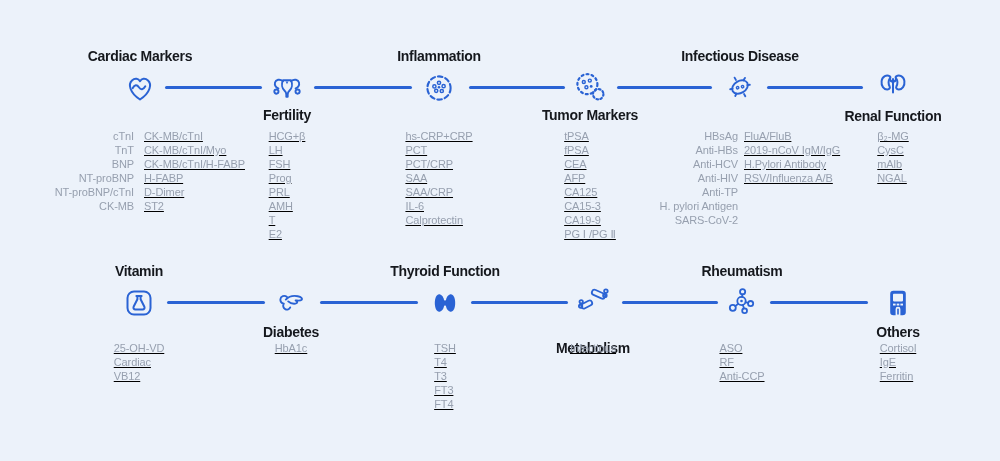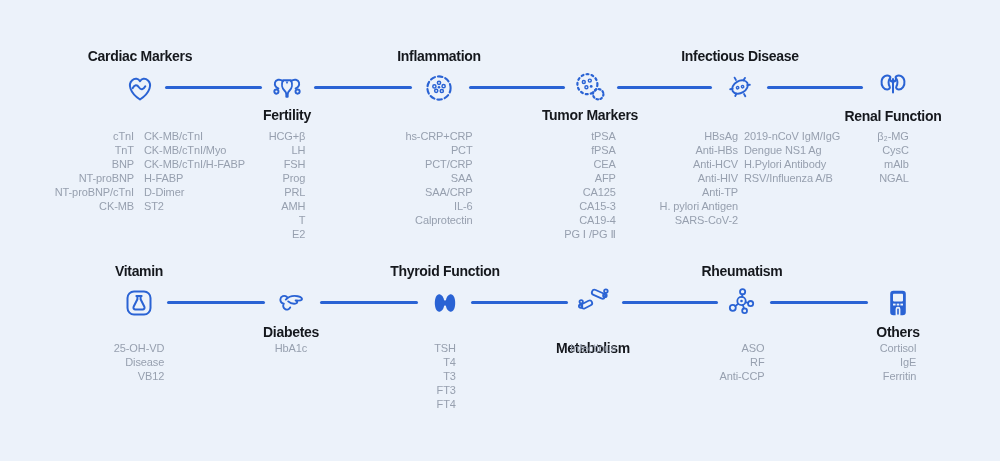--- a/index.html
+++ b/index.html
@@ -21,23 +21,23 @@
   }
   .icon svg { display:block; }
   .title {
     position:absolute; transform:translateX(-50%);
     font-size:14px; font-weight:bold; letter-spacing:-0.3px;
     color:#15181d; white-space:nowrap; margin:0;
   }
   .list {
     position:absolute;
   }
-  .list.centered { transform:translateX(-50%); text-align:right; }
+  .list.centered { transform:translateX(-50%); text-align:left;text-decoration:underline; }
   .list.align-right { text-align:right; }
-  .list.align-left { text-align:left; }
+  .list.align-left { text-align:left;text-decoration:underline; }
   .list-item {
     font-size:11px; line-height:14px; letter-spacing:-0.1px;
     color:#97a0af; white-space:nowrap;
   }
 </style>
 </head>
 <body>
 
 <div class="canvas">
 
@@ -139,21 +139,21 @@
       </svg>
     </div>
     <h2 class="title" style="left:590px;top:107px">Tumor Markers</h2>
     <div class="list centered" style="left:590px;top:129px">
         <div class="list-item">tPSA</div>
         <div class="list-item">fPSA</div>
         <div class="list-item">CEA</div>
         <div class="list-item">AFP</div>
         <div class="list-item">CA125</div>
         <div class="list-item">CA15-3</div>
-        <div class="list-item">CA19-4</div>
+        <div class="list-item">CA19-9</div>
         <div class="list-item">PG Ⅰ /PG Ⅱ</div>
       </div>
   </section>
 
   <section>
     <h2 class="title" style="left:740px;top:48px">Infectious Disease</h2>
     <div class="icon" style="left:740px;top:87px">
       <svg width="40" height="40" viewBox="0 0 40 40" fill="none" stroke="#2A63D4" stroke-width="1.9" stroke-linecap="round">
         <g transform="rotate(-30 20 20)">
           <ellipse cx="20" cy="20" rx="8.4" ry="6"></ellipse>
@@ -171,22 +171,22 @@
     <div class="list align-right" style="right:262px;top:129px">
         <div class="list-item">HBsAg</div>
         <div class="list-item">Anti-HBs</div>
         <div class="list-item">Anti-HCV</div>
         <div class="list-item">Anti-HIV</div>
         <div class="list-item">Anti-TP</div>
         <div class="list-item">H. pylori Antigen</div>
         <div class="list-item">SARS-CoV-2</div>
       </div>
     <div class="list align-left" style="left:744px;top:129px">
+        <div class="list-item">FluA/FluB</div>
         <div class="list-item">2019-nCoV IgM/IgG</div>
-        <div class="list-item">Dengue NS1 Ag</div>
         <div class="list-item">H.Pylori Antibody</div>
         <div class="list-item">RSV/Influenza A/B</div>
       </div>
   </section>
 
   <section>
     <div class="icon" style="left:893px;top:84px">
       <svg width="40" height="40" viewBox="0 0 40 40" fill="none" stroke="#2A63D4" stroke-width="2" stroke-linecap="round" stroke-linejoin="round">
         <path d="M16.8 12.3 C13.8 10.2 9.2 12.2 8.6 17 C8 21.8 10.8 25.6 14.4 25.4 C16.4 25.3 17.4 23.8 16.6 22.4 C15.2 20.2 15.2 16.2 16.8 14.6 C17.6 13.8 17.6 12.9 16.8 12.3 Z"></path>
         <path d="M23.2 12.3 C26.2 10.2 30.8 12.2 31.4 17 C32 21.8 29.2 25.6 25.6 25.4 C23.6 25.3 22.6 23.8 23.4 22.4 C24.8 20.2 24.8 16.2 23.2 14.6 C22.4 13.8 22.4 12.9 23.2 12.3 Z"></path>
@@ -208,21 +208,21 @@
     <h2 class="title" style="left:139px;top:263px">Vitamin</h2>
     <div class="icon" style="left:139px;top:303px">
       <svg width="40" height="40" viewBox="0 0 40 40" fill="none" stroke="#2A63D4" stroke-width="2" stroke-linecap="round" stroke-linejoin="round">
         <rect x="8.5" y="8.5" width="23" height="23" rx="6.5"></rect>
         <path d="M17.4 13 h5.2"></path>
         <path d="M18.4 13.2 v3 L14.6 23.8 a1.9 1.9 0 0 0 1.7 2.7 h7.4 a1.9 1.9 0 0 0 1.7 -2.7 L21.6 16.2 v-3"></path>
       </svg>
     </div>
     <div class="list centered" style="left:139px;top:341px">
         <div class="list-item">25-OH-VD</div>
-        <div class="list-item">Disease</div>
+        <div class="list-item">Cardiac</div>
         <div class="list-item">VB12</div>
       </div>
   </section>
 
   <section>
     <div class="icon" style="left:291px;top:302px">
       <svg width="40" height="40" viewBox="0 0 40 40" fill="none" stroke="#2A63D4" stroke-width="1.9" stroke-linecap="round" stroke-linejoin="round">
         <path d="M16 15 C13.4 12.8 9.6 14.2 9.4 17.2 C9.2 19.6 10.8 21.2 12.8 21.6 C11.6 23.6 12.2 26.2 14.2 27.2 C16.2 28.2 18.4 27.2 19.2 25.4"></path>
         <path d="M14.8 17.6 C17.6 14.6 22.6 13.4 26.8 14.2 C30.4 14.9 31.8 16.6 30.6 17.9 C29.6 19 26.8 18.6 24.6 18.5 C26.9 19.3 26.7 21.3 24.4 21.6 C21.8 21.9 18.8 20.9 17.2 19.4"></path>
       </svg>

